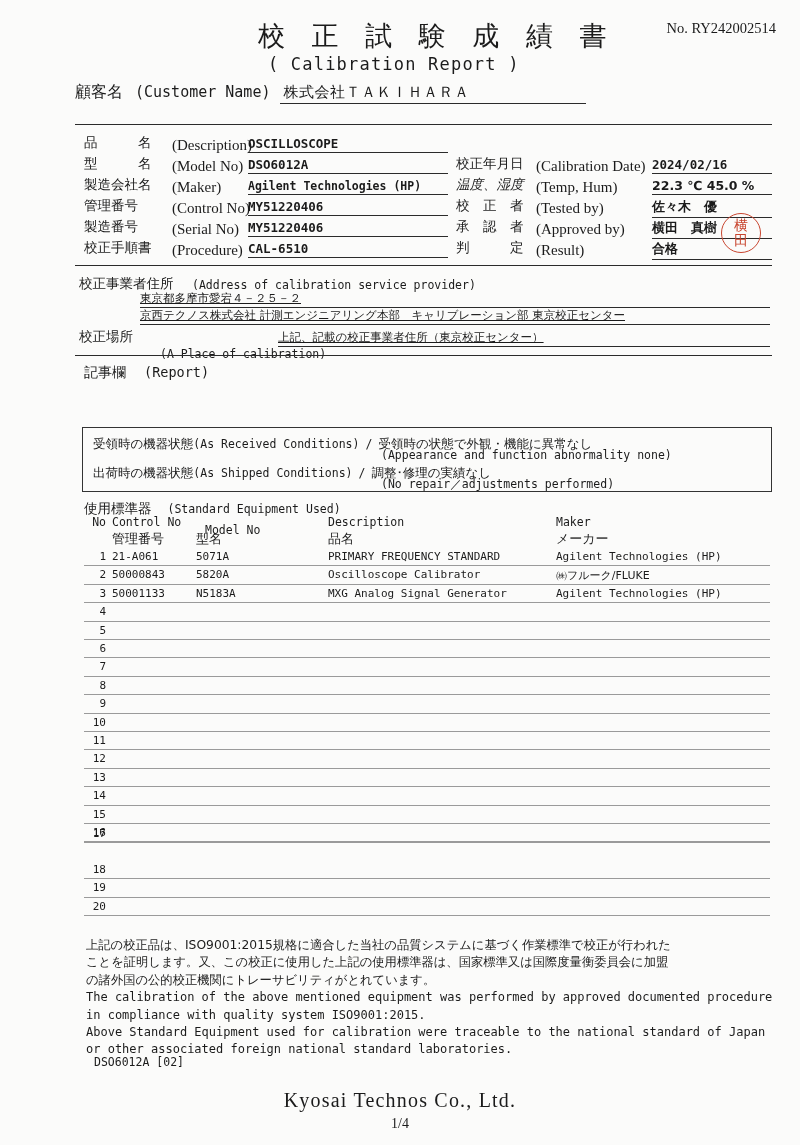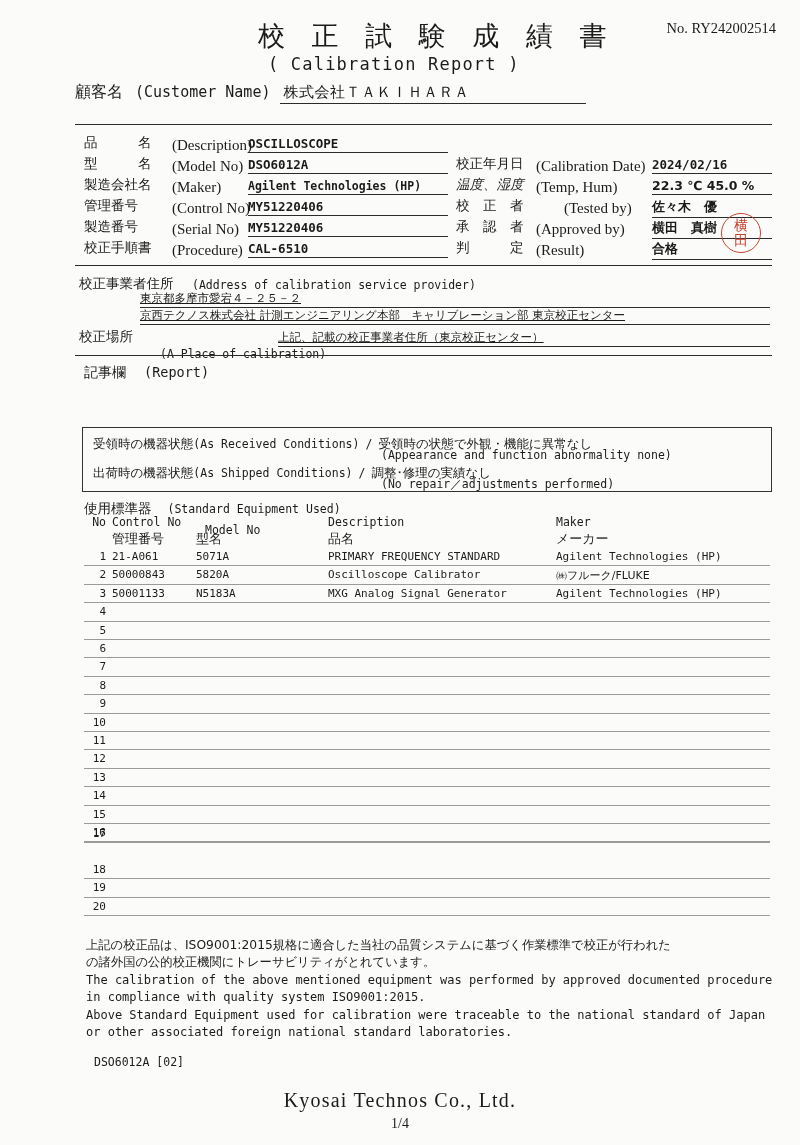--- a/index.html
+++ b/index.html
@@ -269,21 +269,21 @@
 
   <div class="info-label-jp" style="left:456px; top:155px;">校正年月日</div>
   <div class="info-label-en" style="left:536px; top:158px;">(Calibration Date)</div>
   <div class="info-value uline" style="left:652px; top:157px; width:120px;">2024/02/16</div>
 
   <div class="info-label-jp" style="left:456px; top:176px;font-style:italic;">温度、湿度</div>
   <div class="info-label-en" style="left:536px; top:179px;">(Temp, Hum)</div>
   <div class="info-value uline jpv" style="left:652px; top:178px; width:120px; font-size:12.5px;">22.3 ℃   45.0 %</div>
 
   <div class="info-label-jp" style="left:456px; top:197px;">校　正　者</div>
-  <div class="info-label-en" style="left:564px; top:200px;">(Tested by)</div>
+  <div class="info-label-en" style="left:536px; top:200px;">(Tested by)</div>
   <div class="info-value uline jpv" style="left:652px; top:198px; width:120px;">佐々木　優</div>
 
   <div class="info-label-jp" style="left:456px; top:218px;">承　認　者</div>
   <div class="info-label-en" style="left:536px; top:221px;">(Approved by)</div>
   <div class="info-value uline jpv" style="left:652px; top:219px; width:120px;">横田　真樹</div>
 
   <div id="approval-stamp" style="border-color: rgb(200, 69, 47); color: rgb(200, 69, 47);">
     <span>横</span>
     <span>田</span>
   </div>
@@ -479,20 +479,21 @@
           <div class="c col-model"></div>
           <div class="c col-desc"></div>
           <div class="c col-maker"></div>
         </div>
       </div>
   </div>
 
   <div id="cert-block">
     <div id="cert-jp-lines">
         <div class="cert-jp">上記の校正品は、ISO9001:2015規格に適合した当社の品質システムに基づく作業標準で校正が行われた</div>
+        <div class="cert-jp">ことを証明します。又、この校正に使用した上記の使用標準器は、国家標準又は国際度量衡委員会に加盟</div>
         <div class="cert-jp">の諸外国の公的校正機関にトレーサビリティがとれています。</div>
       </div>
     <div id="cert-en-lines">
         <div class="cert-en">The calibration of the above mentioned equipment was performed by approved documented procedure</div>
         <div class="cert-en">in compliance with quality system ISO9001:2015.</div>
         <div class="cert-en">Above Standard Equipment used for calibration were traceable to the national standard of Japan</div>
         <div class="cert-en">or other associated foreign national standard laboratories.</div>
       </div>
   </div>
 

